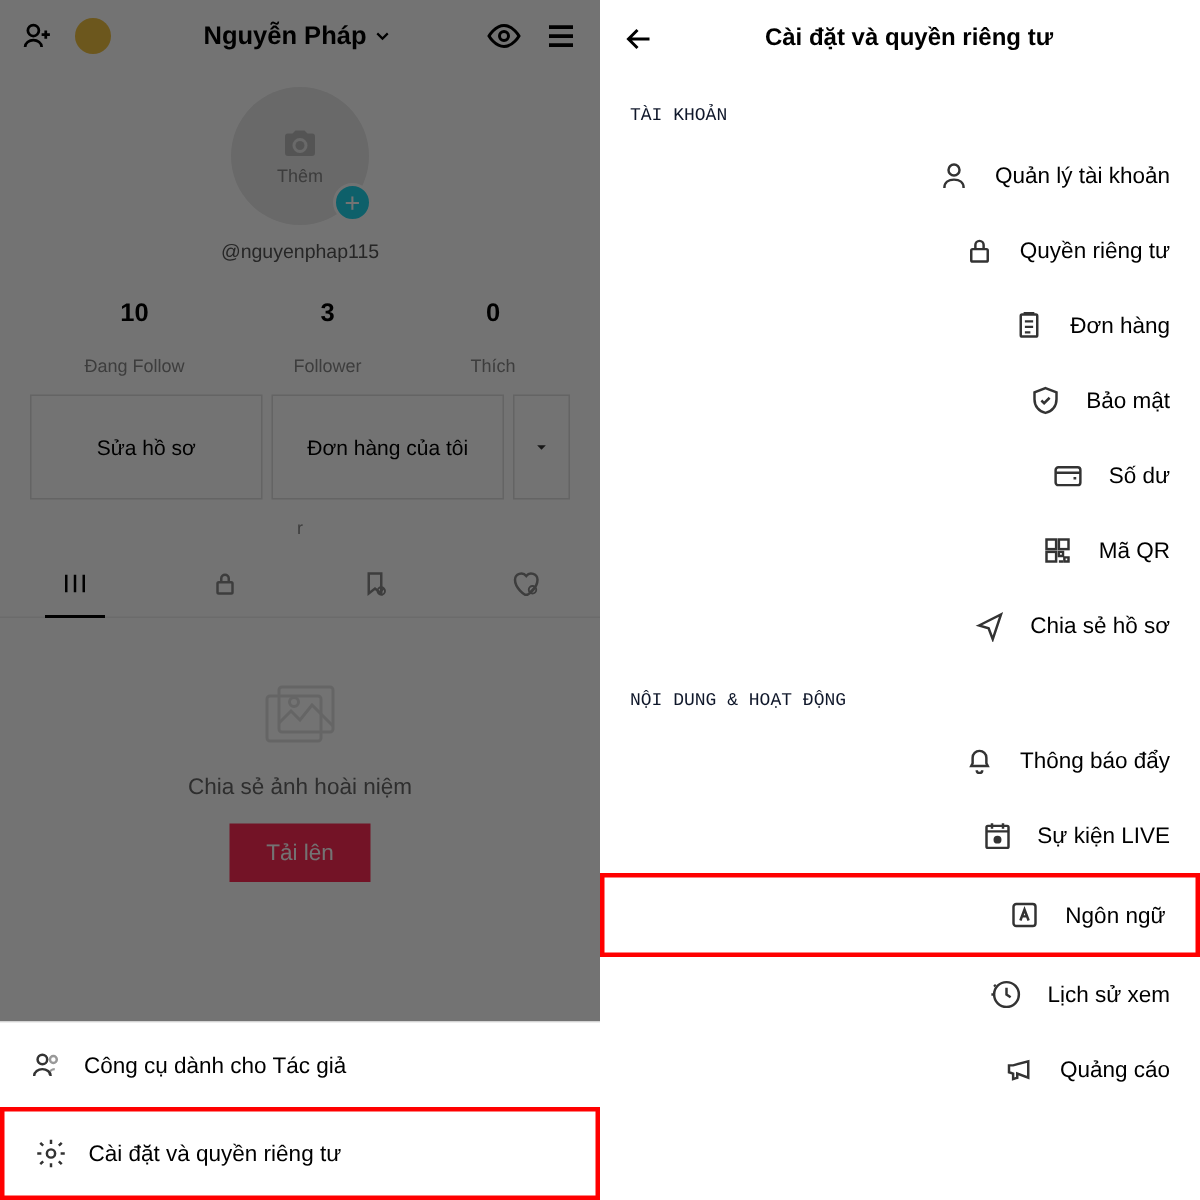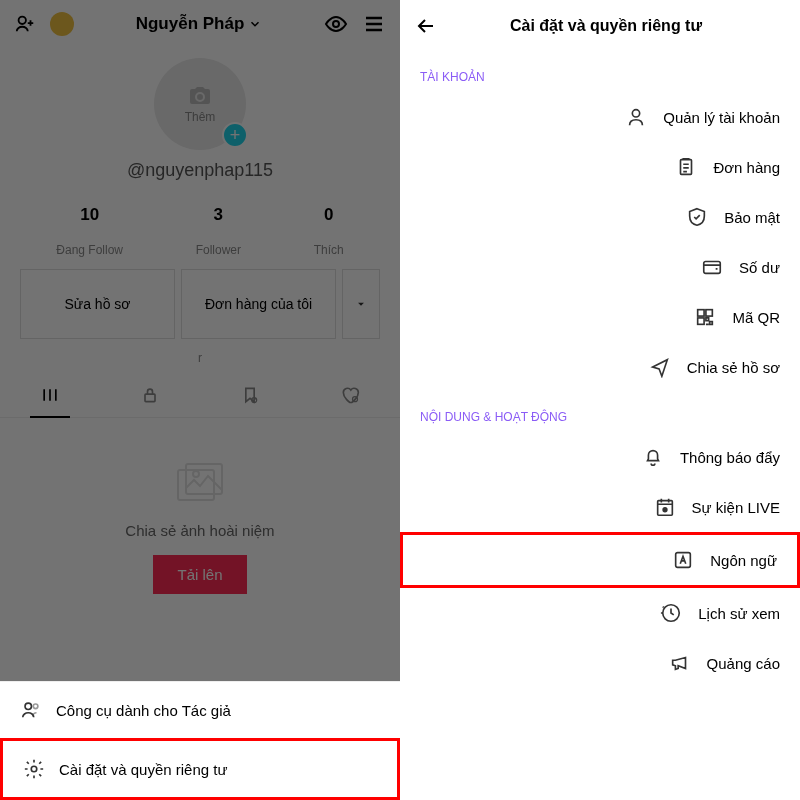--- a/index.html
+++ b/index.html
@@ -14,21 +14,21 @@
     .coin-icon { width: 24px; height: 24px; background: #f0c040; border-radius: 50%; }
     .username-dropdown { display: flex; align-items: center; gap: 4px; font-weight: 600; font-size: 17px; }
     .eye-icon { width: 24px; height: 24px; }
     .menu-icon { width: 24px; height: 24px; }
     
     .avatar-section { display: flex; flex-direction: column; align-items: center; padding: 10px 0; }
     .avatar-circle { width: 92px; height: 92px; border-radius: 50%; background: #e8e8e8; display: flex; flex-direction: column; align-items: center; justify-content: center; position: relative; }
     .camera-icon { width: 28px; height: 24px; }
     .add-label { font-size: 12px; color: #888; margin-top: 2px; }
     .add-badge { position: absolute; bottom: 2px; right: -2px; width: 26px; height: 26px; background: #20d5ec; border-radius: 50%; display: flex; align-items: center; justify-content: center; color: #fff; font-size: 18px; border: 2px solid #fff; }
-    .handle { margin-top: 10px; font-size: 18px; color: #555; }
+    .handle { margin-top: 10px; font-size: 13px; color: #555; }
     
     .stats-row { display: flex; justify-content: space-around; padding: 14px 20px 12px; }
     .stat { display: flex; flex-direction: column; align-items: center; gap: 18px; }
     .stat-num { font-weight: 700; font-size: 17px; }
     .stat-label { font-size: 12px; color: #888; }
     
     .buttons-row { display: flex; gap: 6px; padding: 0 20px 12px; }
     .btn { flex: 1; border: 1px solid #ddd; padding: 26px 6px; font-size: 14px; font-weight: 500; background: #fff; text-align: center; }
     .btn-caret { width: 38px; flex: none; border: 1px solid #ddd; display: flex; align-items: center; justify-content: center; }
     .r-letter { text-align: center; font-size: 12px; color: #888; padding-bottom: 8px; }
@@ -43,21 +43,21 @@
     .upload-btn { margin-top: 16px; background: #fe2c55; color: #fff; padding: 11px 24px; font-size: 15px; font-weight: 500; border: none; }
     
     .bottom-sheet { position: absolute; bottom: 0; left: 0; right: 0; background: #fff; border-top: 1px solid #eee; }
     .sheet-item { display: flex; align-items: center; gap: 14px; padding: 17px 20px; font-size: 15px; }
     
     
     .settings-header { display: flex; align-items: center; padding: 14px 14px; gap: 12px; }
     .back-icon { width: 24px; height: 24px; }
     .settings-title { flex: 1; text-align: center; font-weight: 600; font-size: 16px; margin-right: 24px; }
     
-    .section-header { padding: 18px 20px 8px; font-size: 12px; color: #8b5cf6; font-weight: 500; }
+    .section-header { padding: 18px 20px 8px; font-size: 12px; color: #0f172a; font-weight: 500; font-family: Liberation Mono, monospace; }
     .settings-item { display: flex; align-items: center; gap: 16px; padding: 14px 20px; font-size: 15px; justify-content: flex-end; }
     .settings-icon { width: 22px; height: 22px; flex-shrink: 0; }
     
     
     .dark-overlay { position: absolute; inset: 0; background: rgba(0,0,0,0.55); pointer-events: none; }
     .left-screen .bottom-sheet { z-index: 10; }
     
     
     .highlight { border: 3px solid #ff0000; }
     
@@ -204,20 +204,27 @@
 
   <div class="settings-item">
     <svg class="settings-icon" viewBox="0 0 24 24" fill="none" stroke="#333" stroke-width="1.8">
         <circle cx="12" cy="8" r="4"></circle>
         <path d="M5 21c0-4 3-6 7-6s7 2 7 6"></path>
       </svg>
     <span>Quản lý tài khoản</span>
   </div>
   <div class="settings-item">
     <svg class="settings-icon" viewBox="0 0 24 24" fill="none" stroke="#333" stroke-width="1.8">
+        <rect x="6" y="11" width="12" height="9" rx="1"></rect>
+        <path d="M9 11V8a3 3 0 016 0v3"></path>
+      </svg>
+    <span>Quyền riêng tư</span>
+  </div>
+  <div class="settings-item">
+    <svg class="settings-icon" viewBox="0 0 24 24" fill="none" stroke="#333" stroke-width="1.8">
         <rect x="6" y="4" width="12" height="16" rx="1"></rect>
         <path d="M9 4V3h6v1M9 9h6M9 13h6M9 17h4"></path>
       </svg>
     <span>Đơn hàng</span>
   </div>
   <div class="settings-item">
     <svg class="settings-icon" viewBox="0 0 24 24" fill="none" stroke="#333" stroke-width="1.8">
         <path d="M12 3l8 3v5c0 5-3 9-8 10-5-1-8-5-8-10V6z"></path>
         <path d="M9 12l2 2 4-4"></path>
       </svg>

